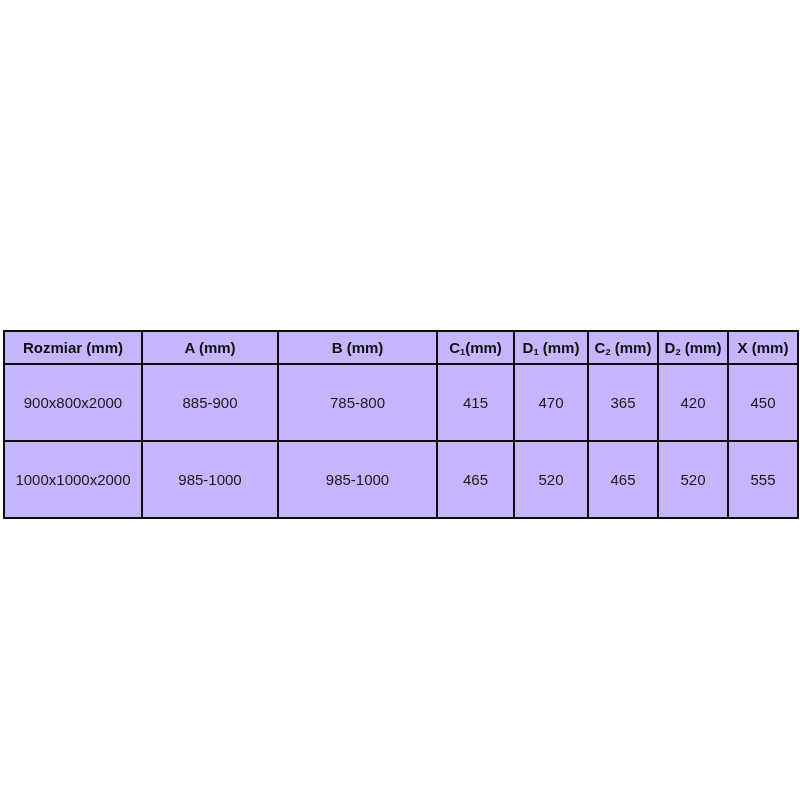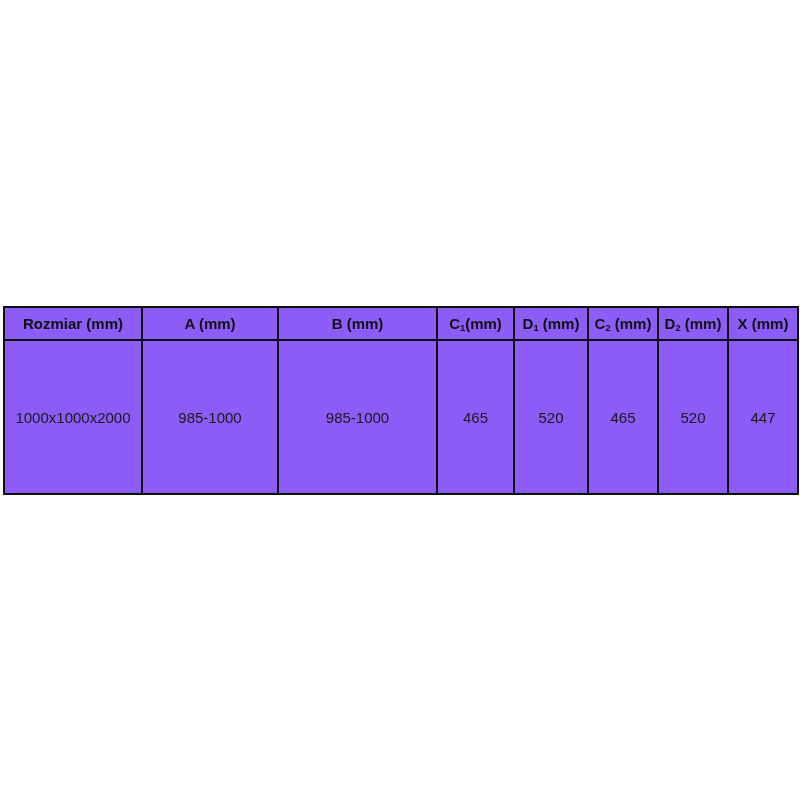--- a/index.html
+++ b/index.html
@@ -15,21 +15,22 @@
     left: 3px;
     top: 306px;
     width: 794px;
     height: 189px;
   }
   table.spec-table {
     border-collapse: collapse;
     table-layout: fixed;
     width: 794px;
     height: 189px;
-    background: #8b5cf6;
+    background: #c4b5fd;
+    margin-top: 24px;
   }
   table.spec-table th,
   table.spec-table td {
     border: 2px solid #0d0d0d;
     text-align: center;
     vertical-align: middle;
     padding: 0 2px;
     font-size: 15px;
     color: #1a1a1a;
     height: 31px;
@@ -68,24 +69,34 @@
           <th>B (mm)</th>
           <th>C<sub>1</sub>(mm)</th>
           <th>D<sub>1</sub> (mm)</th>
           <th>C<sub>2</sub> (mm)</th>
           <th>D<sub>2</sub> (mm)</th>
           <th>X (mm)</th>
         </tr>
     </thead>
     <tbody>
         <tr>
+          <td>900x800x2000</td>
+          <td>885-900</td>
+          <td>785-800</td>
+          <td>415</td>
+          <td>470</td>
+          <td>365</td>
+          <td>420</td>
+          <td>450</td>
+        </tr>
+        <tr>
           <td>1000x1000x2000</td>
           <td>985-1000</td>
           <td>985-1000</td>
           <td>465</td>
           <td>520</td>
           <td>465</td>
           <td>520</td>
-          <td>447</td>
+          <td>555</td>
         </tr>
       </tbody>
   </table>
 </div>
 
 </body></html>

